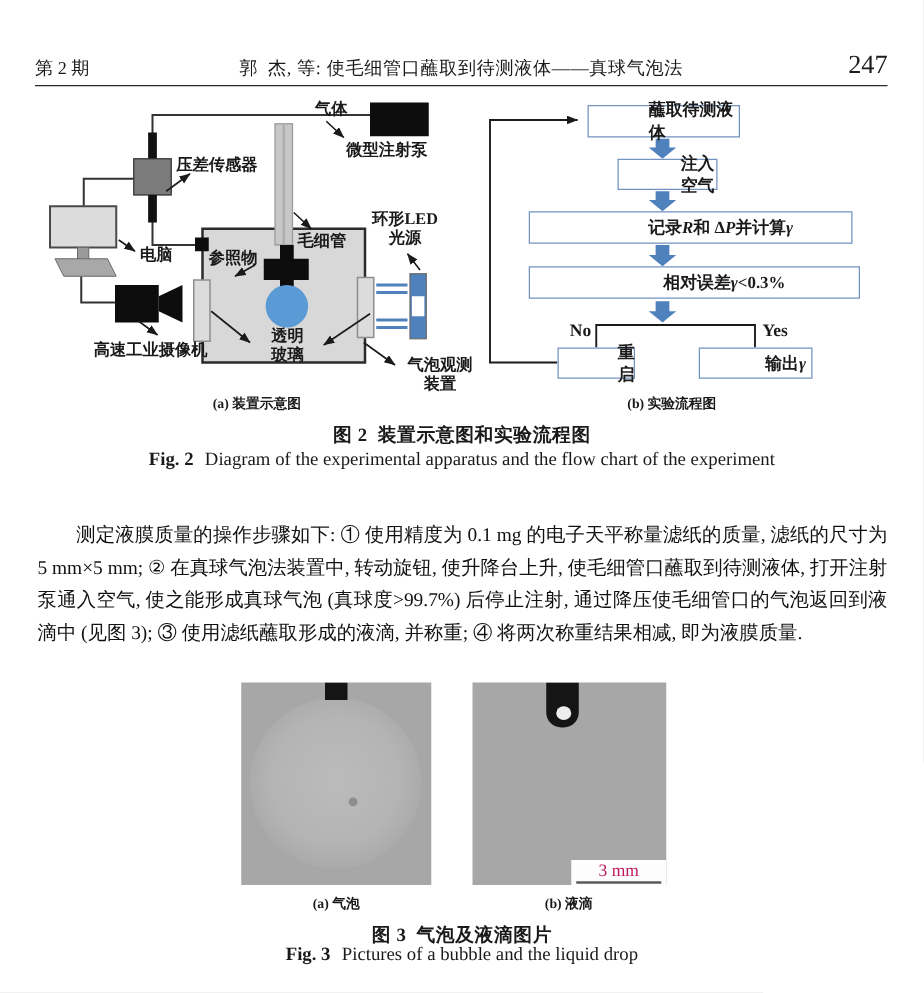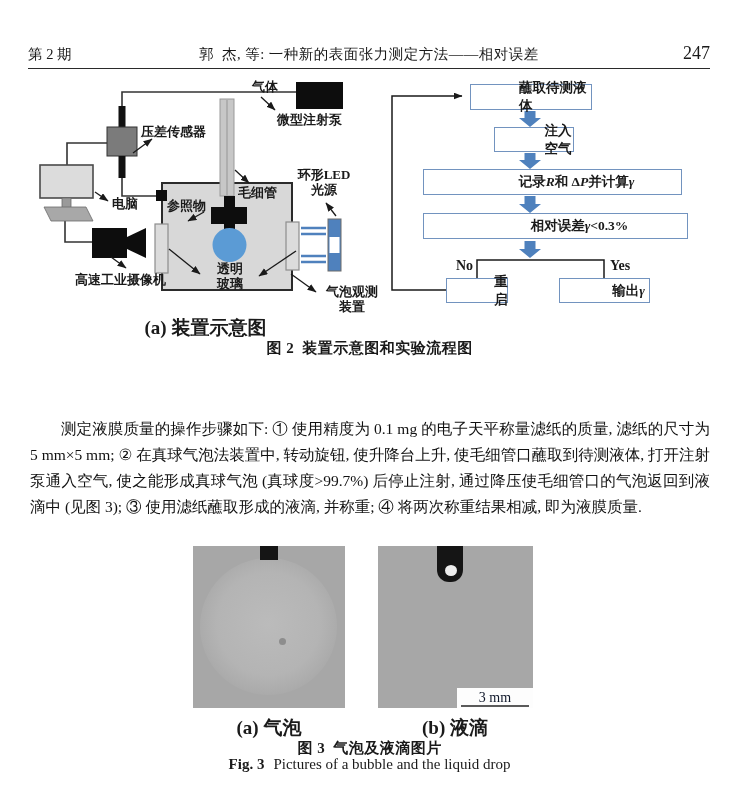--- a/index.html
+++ b/index.html
@@ -4,25 +4,25 @@
 <style>
   html,body{margin:0;padding:0;background:#e8e8e8;}
   .page{position:relative;width:739px;height:794px;background:#ffffff;overflow:hidden;
         font-family:"Liberation Serif","DejaVu Serif",serif;color:#1a1a1a;}
   
   .header{position:absolute;left:28px;top:40px;width:682px;height:24px;
           border-bottom:1.6px solid #2a2a2a;display:flex;align-items:flex-end;
           padding-bottom:4px;font-size:14.5px;}
   .header .hl{width:120px;text-align:left;}
   .header .hc{flex:1;text-align:center;letter-spacing:.5px;}
-  .header .hr{width:120px;text-align:right;font-size:18px;font-family:Liberation Serif, serif;}
+  .header .hr{width:120px;text-align:right;font-size:21px;font-family:Liberation Serif, serif;}
   
   .lbl{position:absolute;font-size:13px;font-weight:600;line-height:15px;white-space:nowrap;}
   .lbl.ctr{text-align:center;white-space:normal;}
-  .subcap{position:absolute;font-size:19px;font-weight:600;text-align:center;}
+  .subcap{position:absolute;font-size:11px;font-weight:600;text-align:center;}
   .figcap-cn{position:absolute;left:0;width:739px;text-align:center;font-size:15px;font-weight:700;letter-spacing:.5px;}
   .figcap-en{position:absolute;left:0;width:739px;text-align:center;font-size:15px;}
   .figcap-en .pref{font-weight:700;margin-right:9px;}
   
   .fbox{position:absolute;border:1.5px solid #7293bf;background:#fff;box-sizing:border-box;
         display:flex;align-items:center;justify-content:center;font-size:13.5px;font-weight:600;padding-left:48px;}
   .fbox i{font-style:italic;font-weight:600;}
   .branch-lbl{position:absolute;font-size:14px;font-weight:600;}
   
   .body-text{position:absolute;left:30px;top:400px;width:680px;font-size:15.5px;
@@ -30,32 +30,32 @@
   
   .photo{position:absolute;background:#a7a7a7;overflow:hidden;}
   .bubble-circle{position:absolute;left:7px;top:12px;width:137px;height:137px;border-radius:50%;
       background:radial-gradient(circle at 50% 48%, #bbbbbb 0%, #b4b4b4 52%, #a9a9a9 74%,
                  #7d7d7d 87%, #4d4d4d 93%, #8f8f8f 98%, #a7a7a7 100%);}
   .bubble-dot{position:absolute;left:86px;top:92px;width:7px;height:7px;border-radius:50%;background:#8d8d8d;}
   .cap-a{position:absolute;left:67px;top:0;width:18px;height:14px;background:#151515;}
   .cap-b{position:absolute;left:59px;top:0;width:26px;height:36px;background:#151515;border-radius:0 0 12px 12px;}
   .cap-b-hole{position:absolute;left:67px;top:19px;width:12px;height:11px;border-radius:50%;background:#ededed;}
   .scalebar{position:absolute;left:79px;top:142px;width:76px;height:20px;background:#fdfdfd;
-            display:flex;align-items:center;justify-content:center;font-size:14px;color:#0f172a;}
+            display:flex;align-items:center;justify-content:center;font-size:14px;color:#be185d;}
   .scalebar .bar-line{position:absolute;left:4px;right:4px;bottom:1px;height:2px;background:#5a5a5a;}
   svg.overlay{position:absolute;left:0;top:0;pointer-events:none;}
 </style>
 </head>
 <body>
 
 <div class="page">
 
   <div class="header">
     <span class="hl">第 2 期</span>
-    <span class="hc">郭 杰, 等: 一种新的表面张力测定方法——相对误差</span>
+    <span class="hc">郭 杰, 等: 使毛细管口蘸取到待测液体——真球气泡法</span>
     <span class="hr">247</span>
   </div>
 
   <svg class="overlay" width="739" height="794" viewBox="0 0 739 794">
     <defs>
       <marker id="ah" markerWidth="10" markerHeight="9" refX="8.5" refY="3.5" orient="auto" markerUnits="userSpaceOnUse">
         <path d="M0,0 L9,3.5 L0,7 Z" fill="#1a1a1a"></path>
       </marker>
     </defs>
 
@@ -170,22 +170,26 @@
       <i>γ</i>
       <span>&lt;0.3%</span>
   </div>
   <div class="branch-lbl" style="left:443px;top:258px;width:30px;text-align:right;">No</div>
   <div class="branch-lbl" style="left:610px;top:258px;">Yes</div>
   <div class="fbox" style="left:446px;top:278px;width:62px;height:25px;">重启</div>
   <div class="fbox" style="left:559px;top:278px;width:91px;height:25px;">
     <span>输出 </span>
       <i>γ</i>
   </div>
+  <div class="subcap" style="left:460px;top:315px;width:155px;">(b) 实验流程图</div>
 
   <div class="figcap-cn" style="top:339px;">图 2 装置示意图和实验流程图</div>
+  <div class="figcap-en" style="top:360px;">
+    <span class="pref">Fig. 2</span><span>Diagram of the experimental apparatus and the flow chart of the experiment</span>
+  </div>
 
   <p class="body-text">测定液膜质量的操作步骤如下: ① 使用精度为 0.1 mg 的电子天平称量滤纸的质量, 滤纸的尺寸为 5 mm×5 mm; ② 在真球气泡法装置中, 转动旋钮, 使升降台上升, 使毛细管口蘸取到待测液体, 打开注射泵通入空气, 使之能形成真球气泡 (真球度&gt;99.7%) 后停止注射, 通过降压使毛细管口的气泡返回到液滴中 (见图 3); ③ 使用滤纸蘸取形成的液滴, 并称重; ④ 将两次称重结果相减, 即为液膜质量.</p>
 
   <div class="photo" style="left:193px;top:546px;width:152px;height:162px;">
     <div class="bubble-circle"></div>
     <div class="bubble-dot"></div>
     <div class="cap-a"></div>
   </div>
   <div class="photo" style="left:378px;top:546px;width:155px;height:162px;">
     <div class="cap-b"></div>

